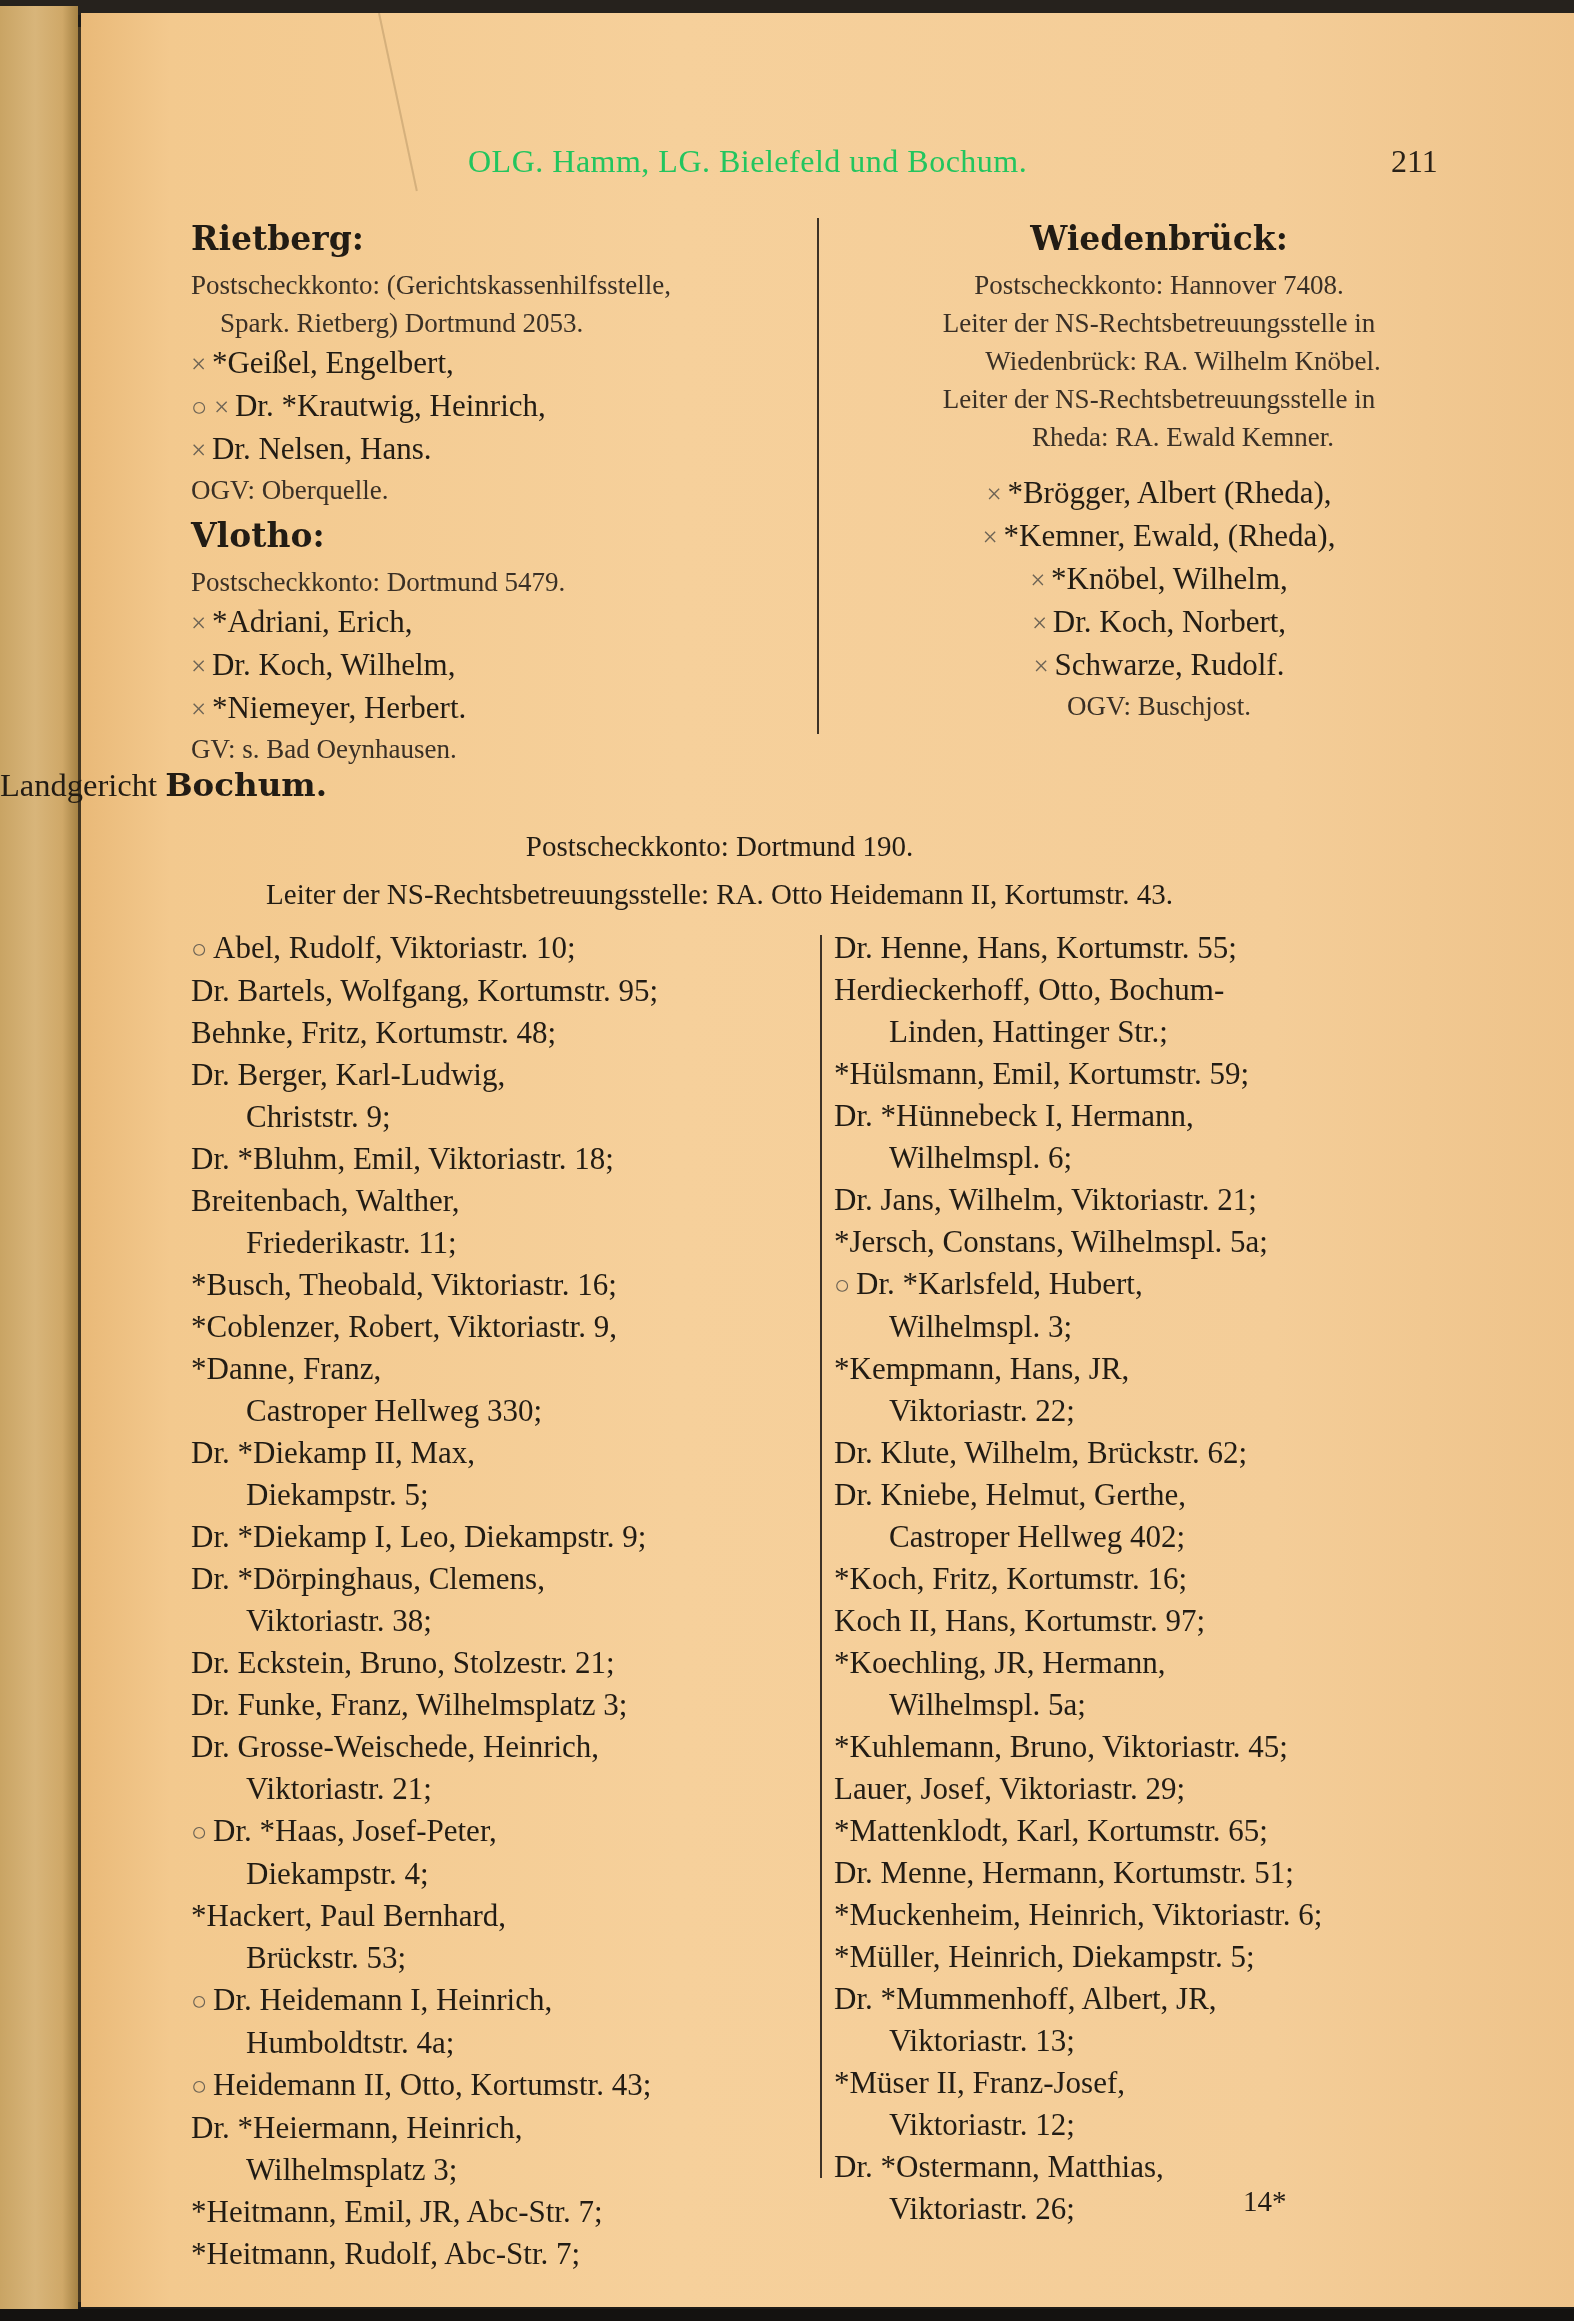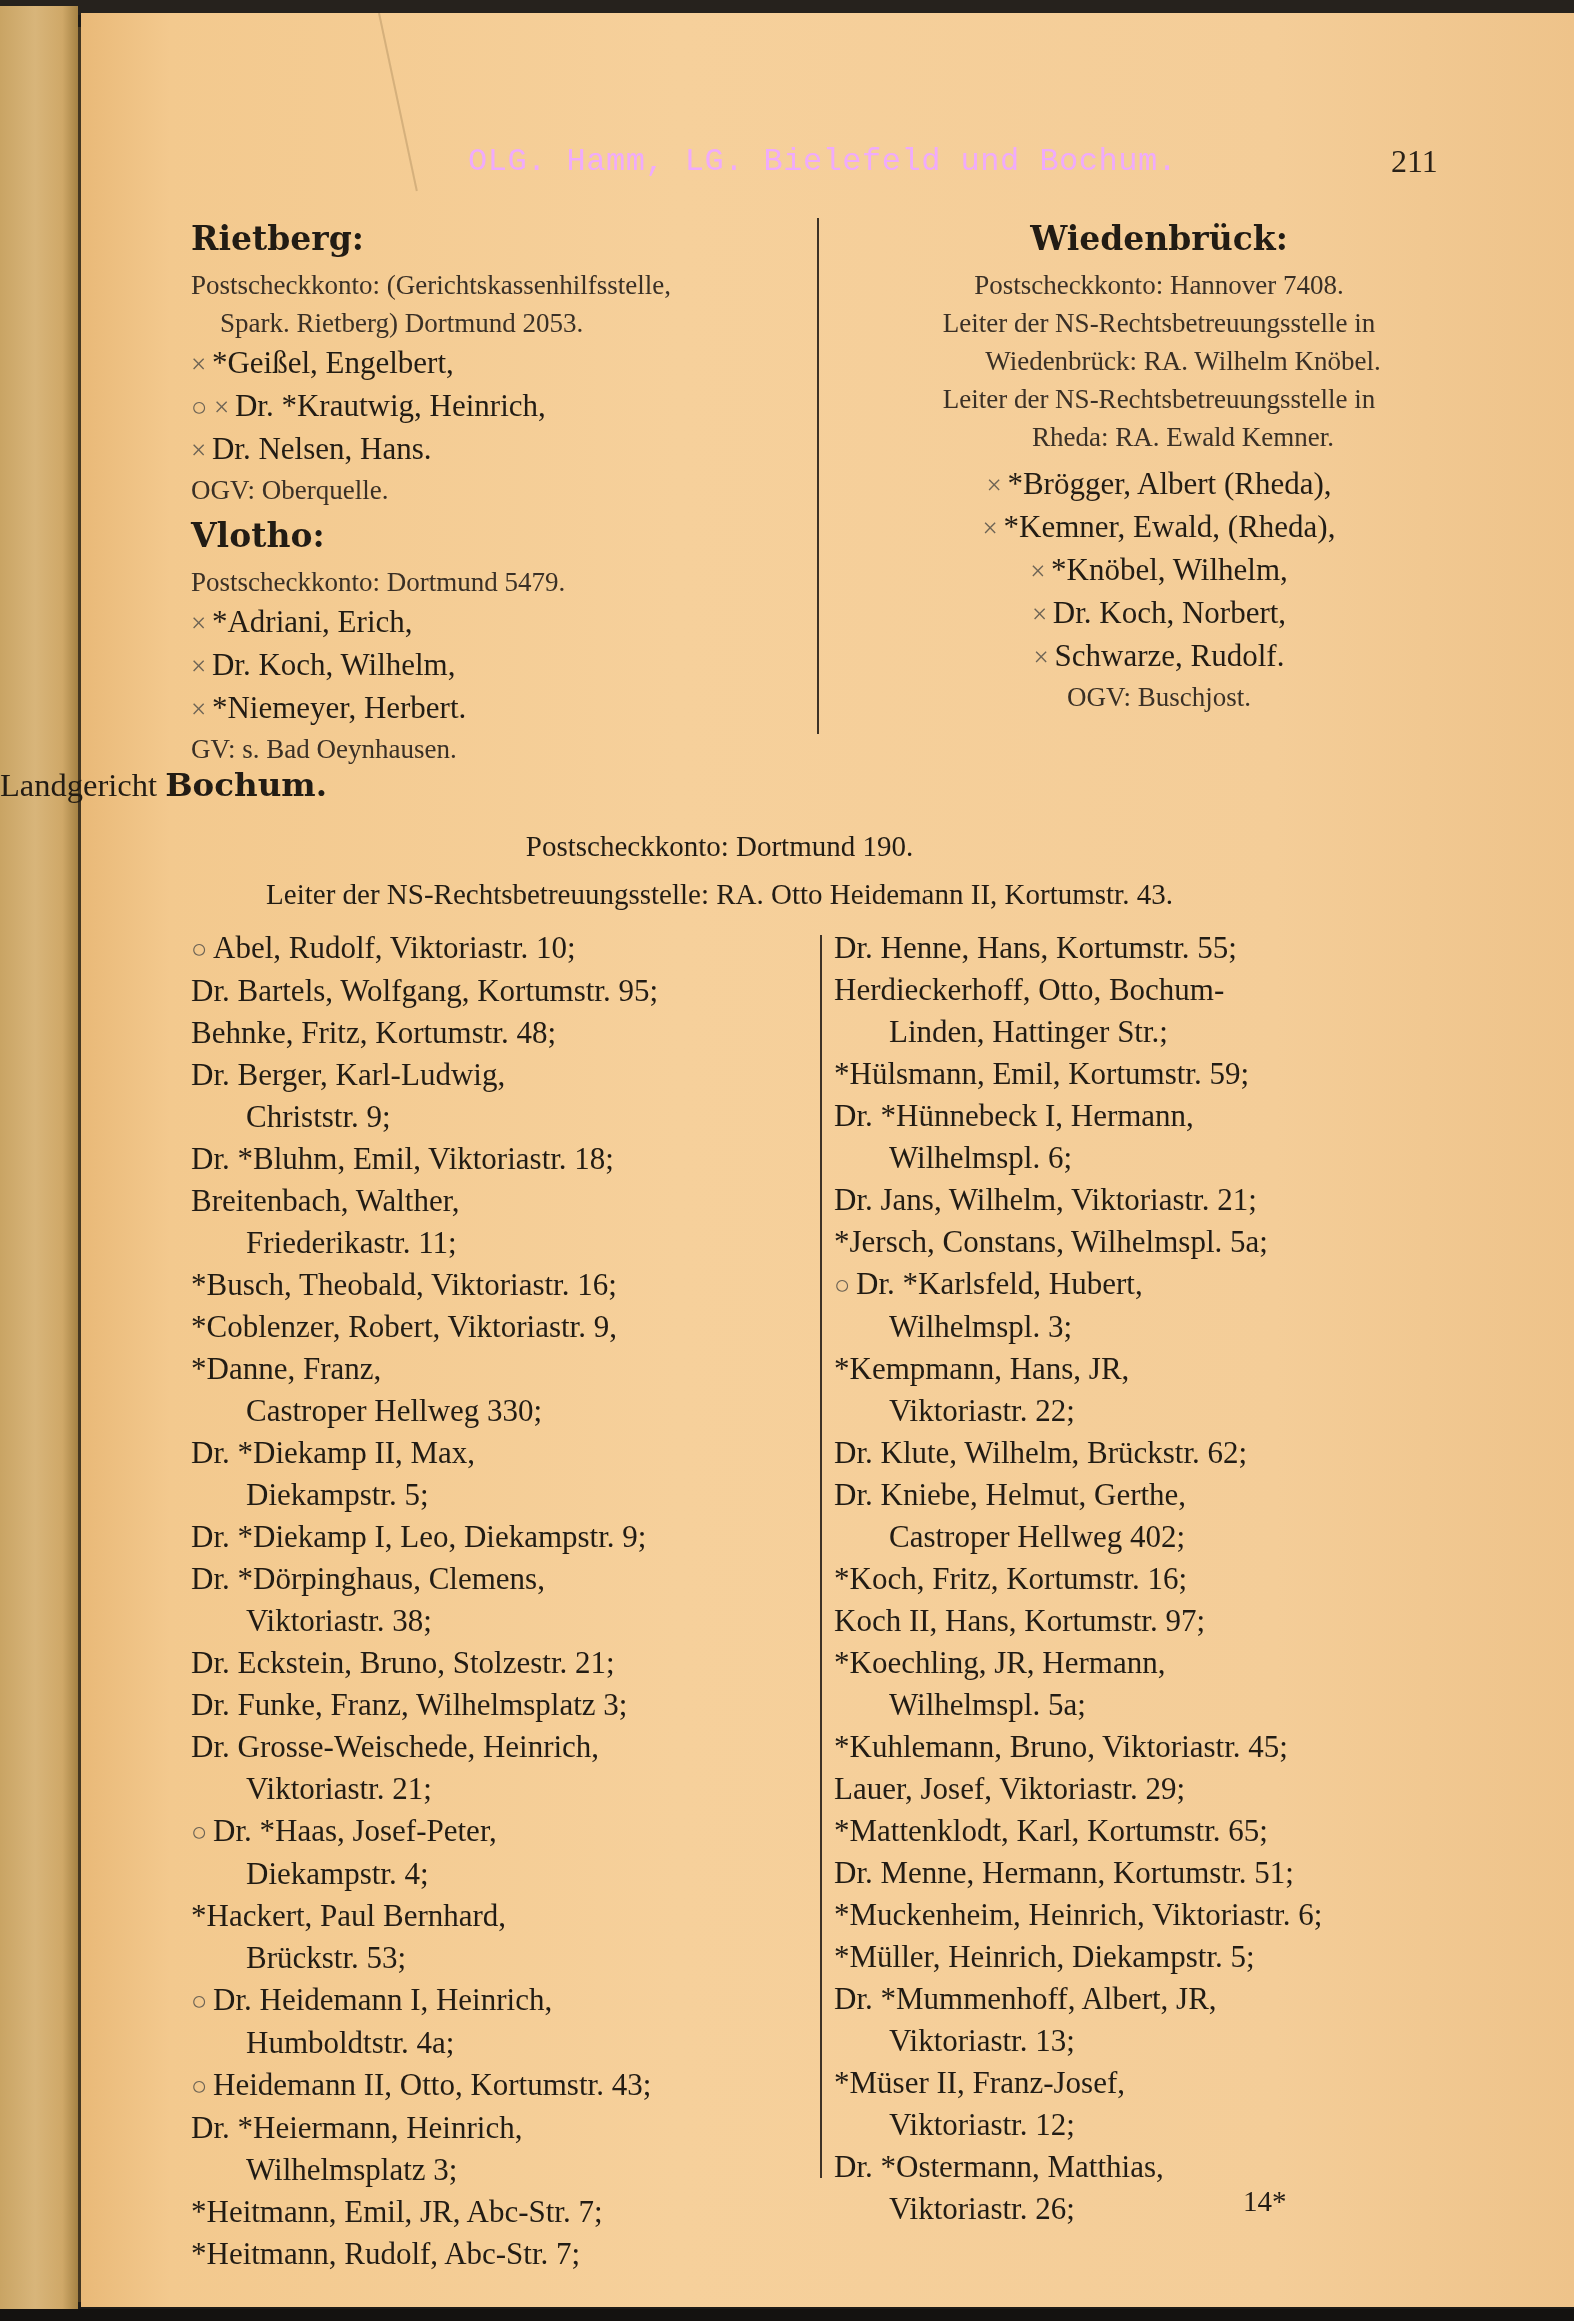--- a/index.html
+++ b/index.html
@@ -17,21 +17,21 @@
     }
     .spine-line { position: absolute; left: 78px; top: 27px; width: 2.9px; height: 2275px; background: #5a4628; opacity: .65; }
     .page {
       position: absolute; left: 81px; top: 13.4px; width: 1493px; height: 2294px;
       background: linear-gradient(90deg, #e9b978 0%, #f3c98e 6%, #f6d09b 40%, #f4cd98 80%, #eec38a 100%);
     }
     .fold { position: absolute; left: 378px; top: 13.4px; width: 1.9px; height: 182px; background: rgba(120,90,50,.25); transform: rotate(-12deg); transform-origin: top; }
 
     .running-head {
       position: absolute; left: 468px; top: 143px; font-size: 32px; letter-spacing: 0.5px;
-      font-family: Liberation Mono, monospace; color: #f0abfc;
+      font-family: Liberation Serif, serif; color: #22c55e;
     }
     .page-number {
       position: absolute; left: 1391px; top: 143px; font-size: 32px;
       font-family: "Liberation Serif", serif; color: #2a2218;
     }
 
     .col { position: absolute; font-size: 31px; line-height: 42px; font-family: "Liberation Serif", "DejaVu Serif", serif; }
     .col .small { font-size: 27px; line-height: 38px; color: #3a3026; }
     .heading { font-weight: bold; font-size: 33px; line-height: 54px; font-family: "DejaVu Serif", serif; }
     .line { white-space: nowrap; }
@@ -79,21 +79,21 @@
 </div>
 
 <div class="vdivider" style="left:817px; top:218px; height:516px;"></div>
 
 <div class="col" style="left:834px; top:212px; width:650px;text-align:center;">
   <div class="heading">Wiedenbrück:</div>
   <div class="line small">Postscheckkonto: Hannover 7408.</div>
   <div class="line small">Leiter der NS-Rechtsbetreuungsstelle in</div>
   <div class="line small" style="padding-left:48px">Wiedenbrück: RA. Wilhelm Knöbel.</div>
   <div class="line small">Leiter der NS-Rechtsbetreuungsstelle in</div>
-  <div class="line small" style="padding-left:48px; margin-bottom:7px">Rheda: RA. Ewald Kemner.</div>
+  <div class="line small" style="padding-left:48px; margin-bottom:16px">Rheda: RA. Ewald Kemner.</div>
   <div id="wied-list">
       <div class="line"><span class="mark">×</span><span>*Brögger, Albert (Rheda),</span></div>
       <div class="line"><span class="mark">×</span><span>*Kemner, Ewald, (Rheda),</span></div>
       <div class="line"><span class="mark">×</span><span>*Knöbel, Wilhelm,</span></div>
       <div class="line"><span class="mark">×</span><span>Dr. Koch, Norbert,</span></div>
       <div class="line"><span class="mark">×</span><span>Schwarze, Rudolf.</span></div>
     </div>
   <div class="line small">OGV: Buschjost.</div>
 </div>
 

